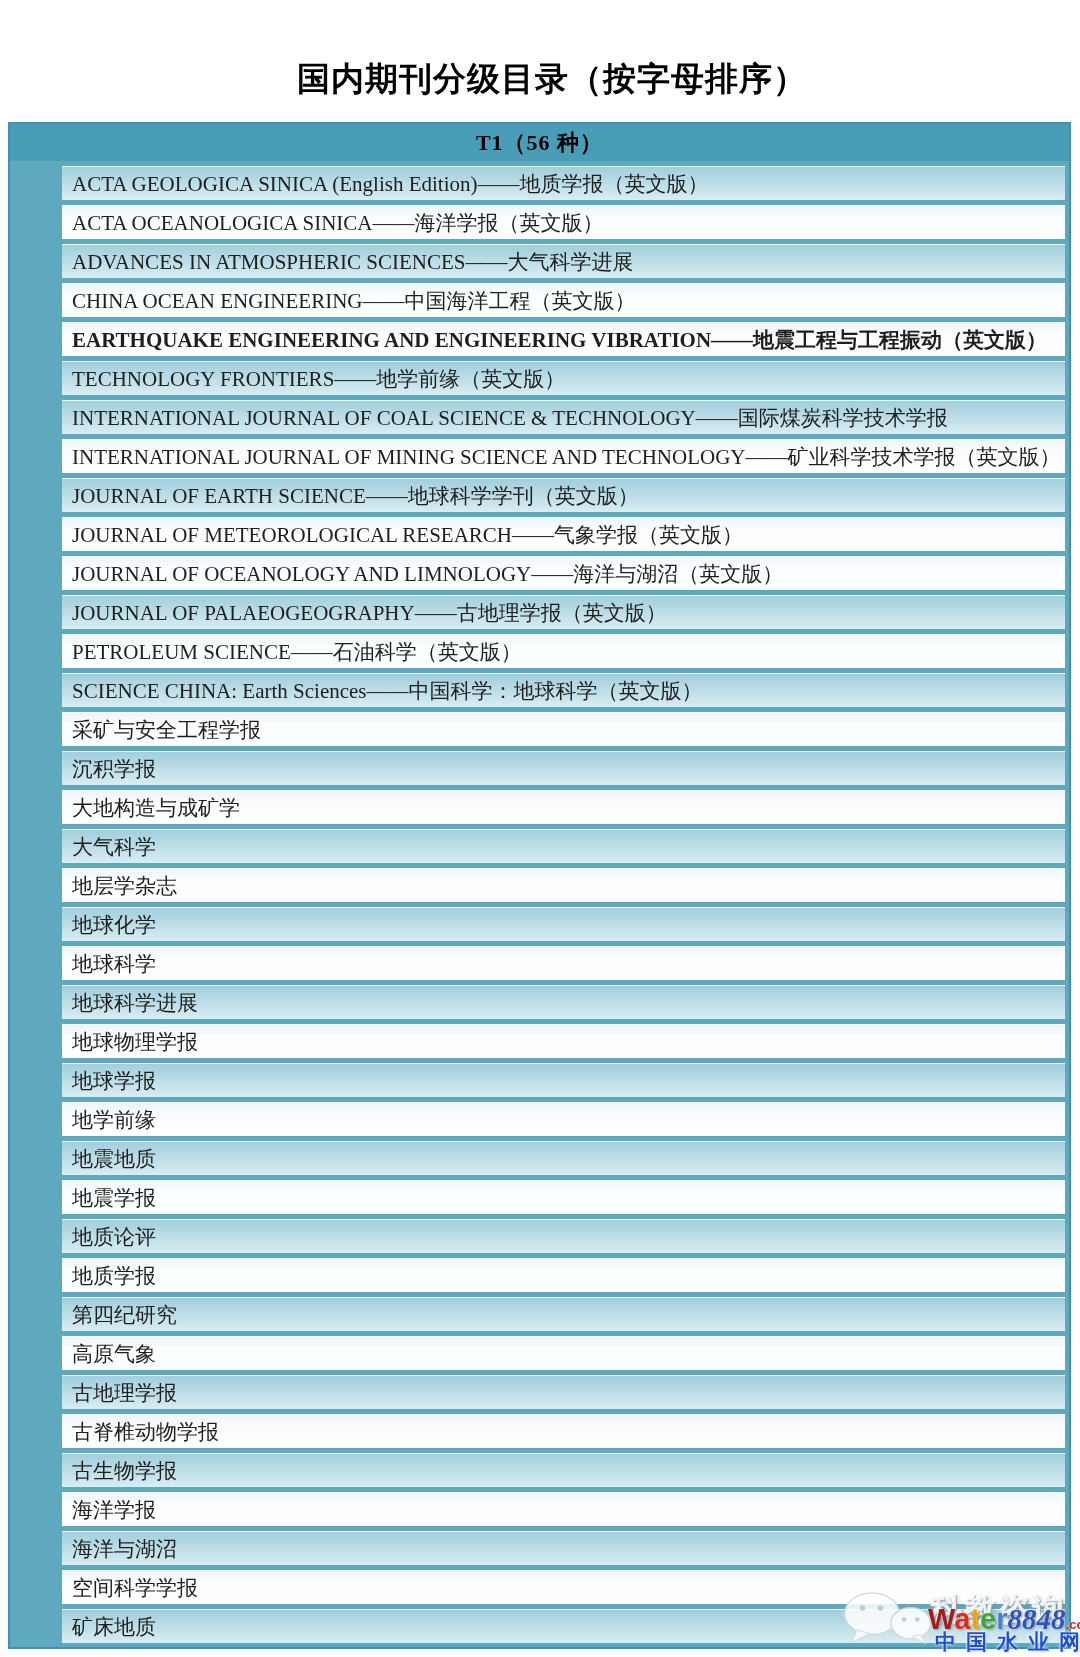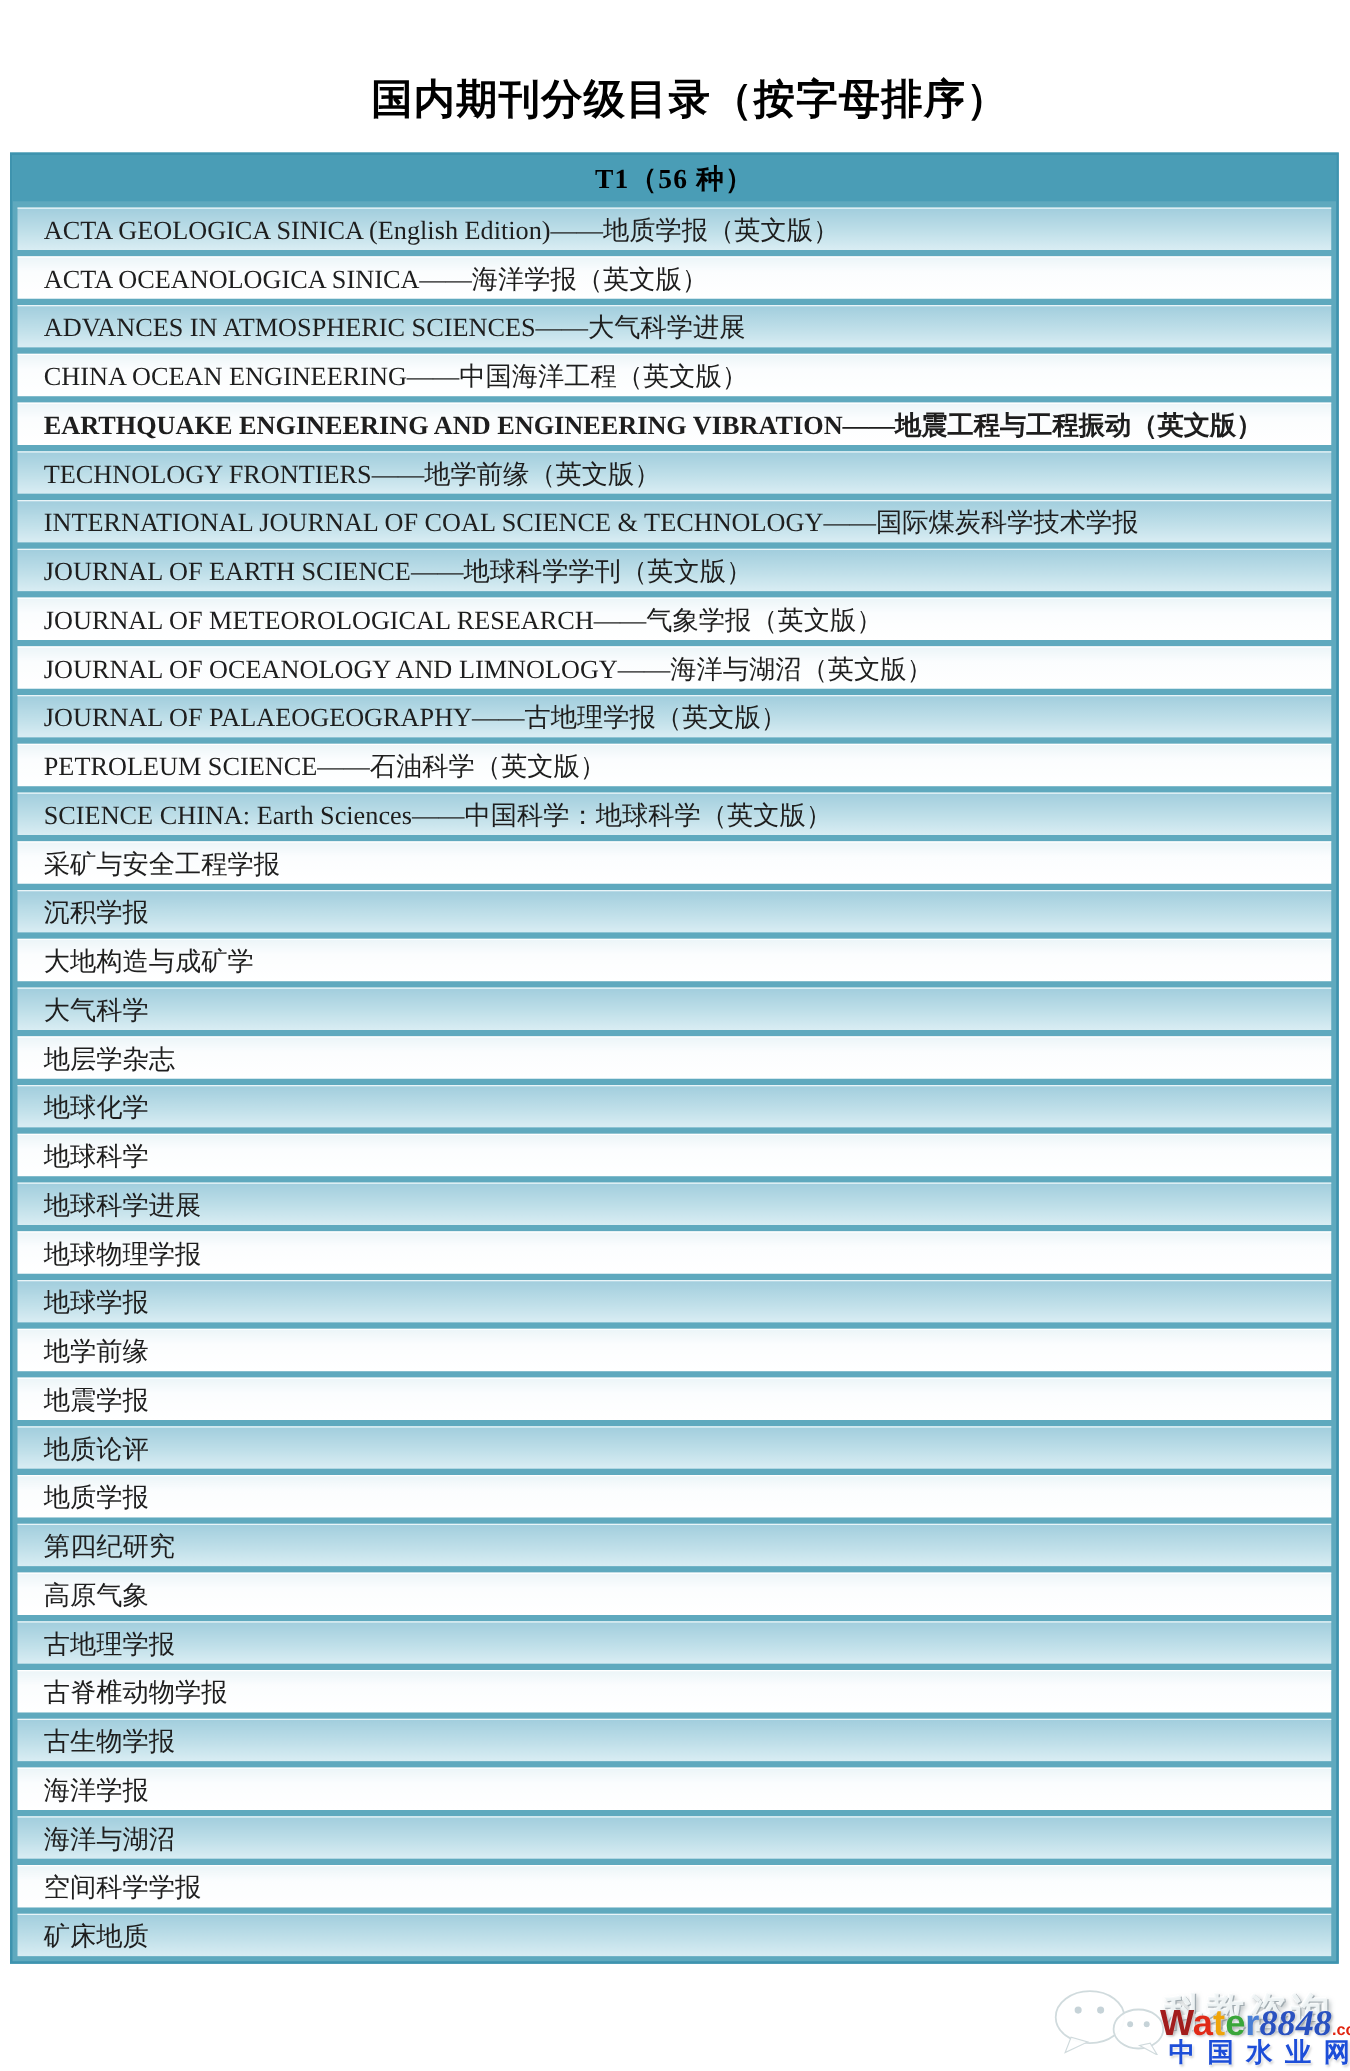--- a/index.html
+++ b/index.html
@@ -16,23 +16,24 @@
     position:absolute;left:8px;top:122px;width:1063px;box-sizing:border-box;
     border:2px solid #3e93ae;background:#5fa9be;
   }
   .table-header{
     height:37px;line-height:37px;text-align:center;
     background:#4a9db6;color:#000000;
     font-weight:700;font-size:22px;letter-spacing:1px;
   }
   .rows{display:flex;flex-direction:column;gap:5px;padding:5px 4px 4px 4px;}
   .row{
-    height:33px;line-height:34px;padding-left:21px;
+    height:33px;line-height:34px;padding-left:10px;
     font-size:21px;color:#1e1e1e;white-space:nowrap;overflow:hidden;
     border-top:1px solid rgba(255,255,255,0.45);
+    margin-left:48px;
   }
   .row.blue{background:linear-gradient(180deg,#a2cedd 0%,#bfdfe9 55%,#d9edf3 100%);}
   .row.white{background:linear-gradient(180deg,#ecf5f8 0%,#fbfdfe 35%,#ffffff 100%);}
   .row.bold{font-weight:700;}
   
   .wm-icon{position:absolute;left:840px;top:1592px;width:98px;height:52px;opacity:0.92;z-index:3;}
   .wm-caption{
     position:absolute;left:931px;top:1589px;z-index:2;
     font-family:"Liberation Sans","DejaVu Sans",sans-serif;
     font-weight:700;font-size:31px;letter-spacing:3px;
@@ -67,37 +68,39 @@
 <div class="journal-table">
   <div class="table-header">T1（56 种）</div>
   <div class="rows" id="table-rows">
       <div class="row blue">ACTA GEOLOGICA SINICA (English Edition)——地质学报（英文版）</div>
       <div class="row white">ACTA OCEANOLOGICA SINICA——海洋学报（英文版）</div>
       <div class="row blue">ADVANCES IN ATMOSPHERIC SCIENCES——大气科学进展</div>
       <div class="row white">CHINA OCEAN ENGINEERING——中国海洋工程（英文版）</div>
       <div class="row white bold">EARTHQUAKE ENGINEERING AND ENGINEERING VIBRATION——地震工程与工程振动（英文版）</div>
       <div class="row blue">TECHNOLOGY FRONTIERS——地学前缘（英文版）</div>
       <div class="row blue">INTERNATIONAL JOURNAL OF COAL SCIENCE &amp; TECHNOLOGY——国际煤炭科学技术学报</div>
+      <div class="row white">INTERNATIONAL JOURNAL OF MINING SCIENCE AND TECHNOLOGY——矿业科学技术学报（英文版）</div>
       <div class="row blue">JOURNAL OF EARTH SCIENCE——地球科学学刊（英文版）</div>
       <div class="row white">JOURNAL OF METEOROLOGICAL RESEARCH——气象学报（英文版）</div>
       <div class="row white">JOURNAL OF OCEANOLOGY AND LIMNOLOGY——海洋与湖沼（英文版）</div>
       <div class="row blue">JOURNAL OF PALAEOGEOGRAPHY——古地理学报（英文版）</div>
       <div class="row white">PETROLEUM SCIENCE——石油科学（英文版）</div>
       <div class="row blue">SCIENCE CHINA: Earth Sciences——中国科学：地球科学（英文版）</div>
       <div class="row white">采矿与安全工程学报</div>
       <div class="row blue">沉积学报</div>
       <div class="row white">大地构造与成矿学</div>
       <div class="row blue">大气科学</div>
       <div class="row white">地层学杂志</div>
       <div class="row blue">地球化学</div>
       <div class="row white">地球科学</div>
       <div class="row blue">地球科学进展</div>
       <div class="row white">地球物理学报</div>
       <div class="row blue">地球学报</div>
       <div class="row white">地学前缘</div>
+      <div class="row blue">地震地质</div>
       <div class="row white">地震学报</div>
       <div class="row blue">地质论评</div>
       <div class="row white">地质学报</div>
       <div class="row blue">第四纪研究</div>
       <div class="row white">高原气象</div>
       <div class="row blue">古地理学报</div>
       <div class="row white">古脊椎动物学报</div>
       <div class="row blue">古生物学报</div>
       <div class="row white">海洋学报</div>
       <div class="row blue">海洋与湖沼</div>

